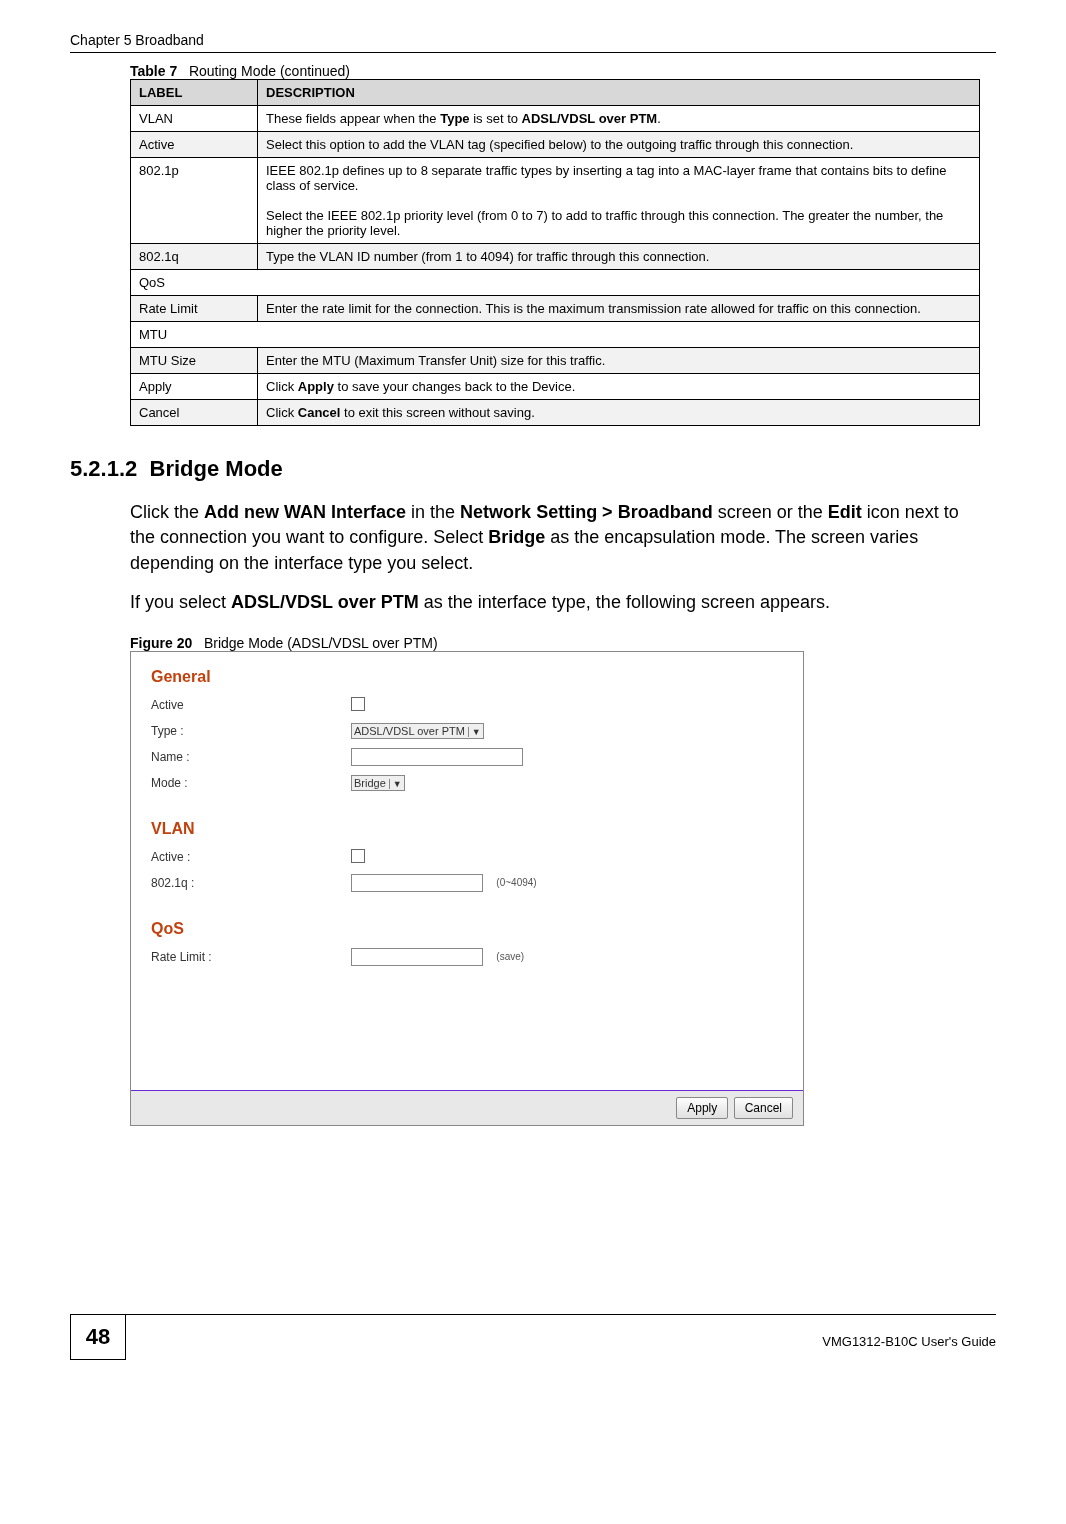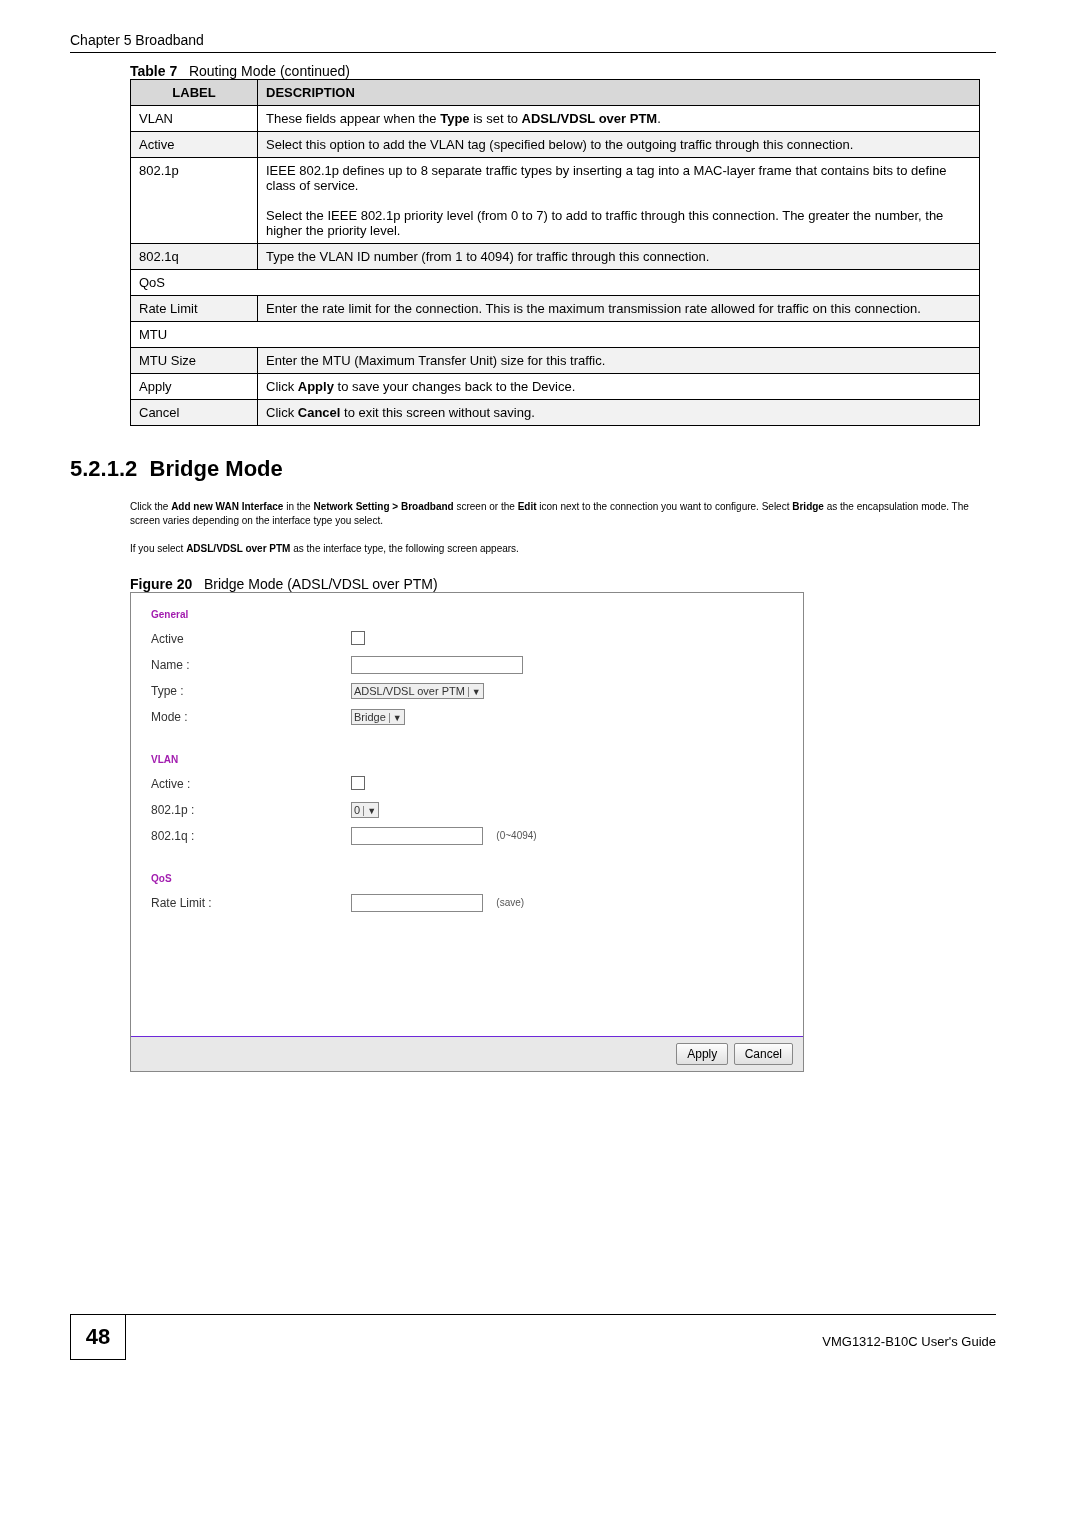--- a/index.html
+++ b/index.html
@@ -42,29 +42,29 @@
     font-weight: bold;
   }
   table.routing td {
     border: 1px solid #000;
     padding: 5px 8px;
     vertical-align: top;
   }
   table.routing tr.alt td {
     background: #f2f2f2;
   }
-  table.routing .labelcol { width: 110px; text-align: center; }
+  table.routing .labelcol { width: 110px; }
   h2.section {
     font-family: Arial, sans-serif;
     font-size: 22px;
     font-weight: bold;
     margin-top: 30px;
   }
   .bodytext {
-    font-size: 10px;
+    font-size: 18px;
     line-height: 1.4;
     margin-left: 60px;
     width: 855px;
     margin-top: 14px;
   }
   .figcaption {
     font-size: 14px;
     margin-left: 60px;
     margin-top: 20px;
   }
@@ -72,23 +72,23 @@
   .screenshot-box {
     border: 1px solid #888;
     width: 672px;
     margin-left: 60px;
     background: #fff;
     font-family: Arial, sans-serif;
     font-size: 12px;
   }
   .screenshot-inner { padding: 12px 20px 0 20px; }
   .sect-head {
-    color: #a21caf;
-    font-weight: bold;
-    font-size: 10px;
+    color: #c2410c;
+    font-weight: bold;
+    font-size: 16px;
     padding: 4px 0 6px 0;
   }
   .formrow { display: flex; align-items: center; height: 26px; font-size: 12px; color: #333; }
   .formrow .lbl { width: 200px; }
   .formrow .ctrl { }
   .fake-checkbox {
     display: inline-block; width: 12px; height: 12px; border: 1px solid #666; background: #fff;
   }
   .fake-input {
     display: inline-block; height: 16px; border: 1px solid #888; background: #fff; vertical-align: middle;
@@ -218,53 +218,45 @@
   </div>
 
   <div class="screenshot-box">
     <div class="screenshot-inner">
       <div class="sect-head">General</div>
       <div class="formrow">
         <span class="lbl">Active</span>
         <span class="ctrl"><span class="fake-checkbox"></span></span>
       </div>
       <div class="formrow">
-        <span class="lbl">Name :</span>
-        <span class="ctrl"><span class="fake-input" style="width:170px"></span></span>
-      </div>
-      <div class="formrow">
         <span class="lbl">Type :</span>
         <span class="ctrl">
           <span class="fake-select">
             <span>ADSL/VDSL over PTM</span><span class="arrow">▼</span>
           </span>
         </span>
       </div>
       <div class="formrow">
+        <span class="lbl">Name :</span>
+        <span class="ctrl"><span class="fake-input" style="width:170px"></span></span>
+      </div>
+      <div class="formrow">
         <span class="lbl">Mode :</span>
         <span class="ctrl">
           <span class="fake-select">
             <span>Bridge</span><span class="arrow">▼</span>
           </span>
         </span>
       </div>
 
       <div style="height:20px"></div>
       <div class="sect-head">VLAN</div>
       <div class="formrow">
         <span class="lbl">Active :</span>
         <span class="ctrl"><span class="fake-checkbox"></span></span>
-      </div>
-      <div class="formrow">
-        <span class="lbl">802.1p :</span>
-        <span class="ctrl">
-          <span class="fake-select">
-            <span>0</span><span class="arrow">▼</span>
-          </span>
-        </span>
       </div>
       <div class="formrow">
         <span class="lbl">802.1q :</span>
         <span class="ctrl">
           <span class="fake-input" style="width:130px"></span>
           <span class="hint">(0~4094)</span>
         </span>
       </div>
 
       <div style="height:20px"></div>

